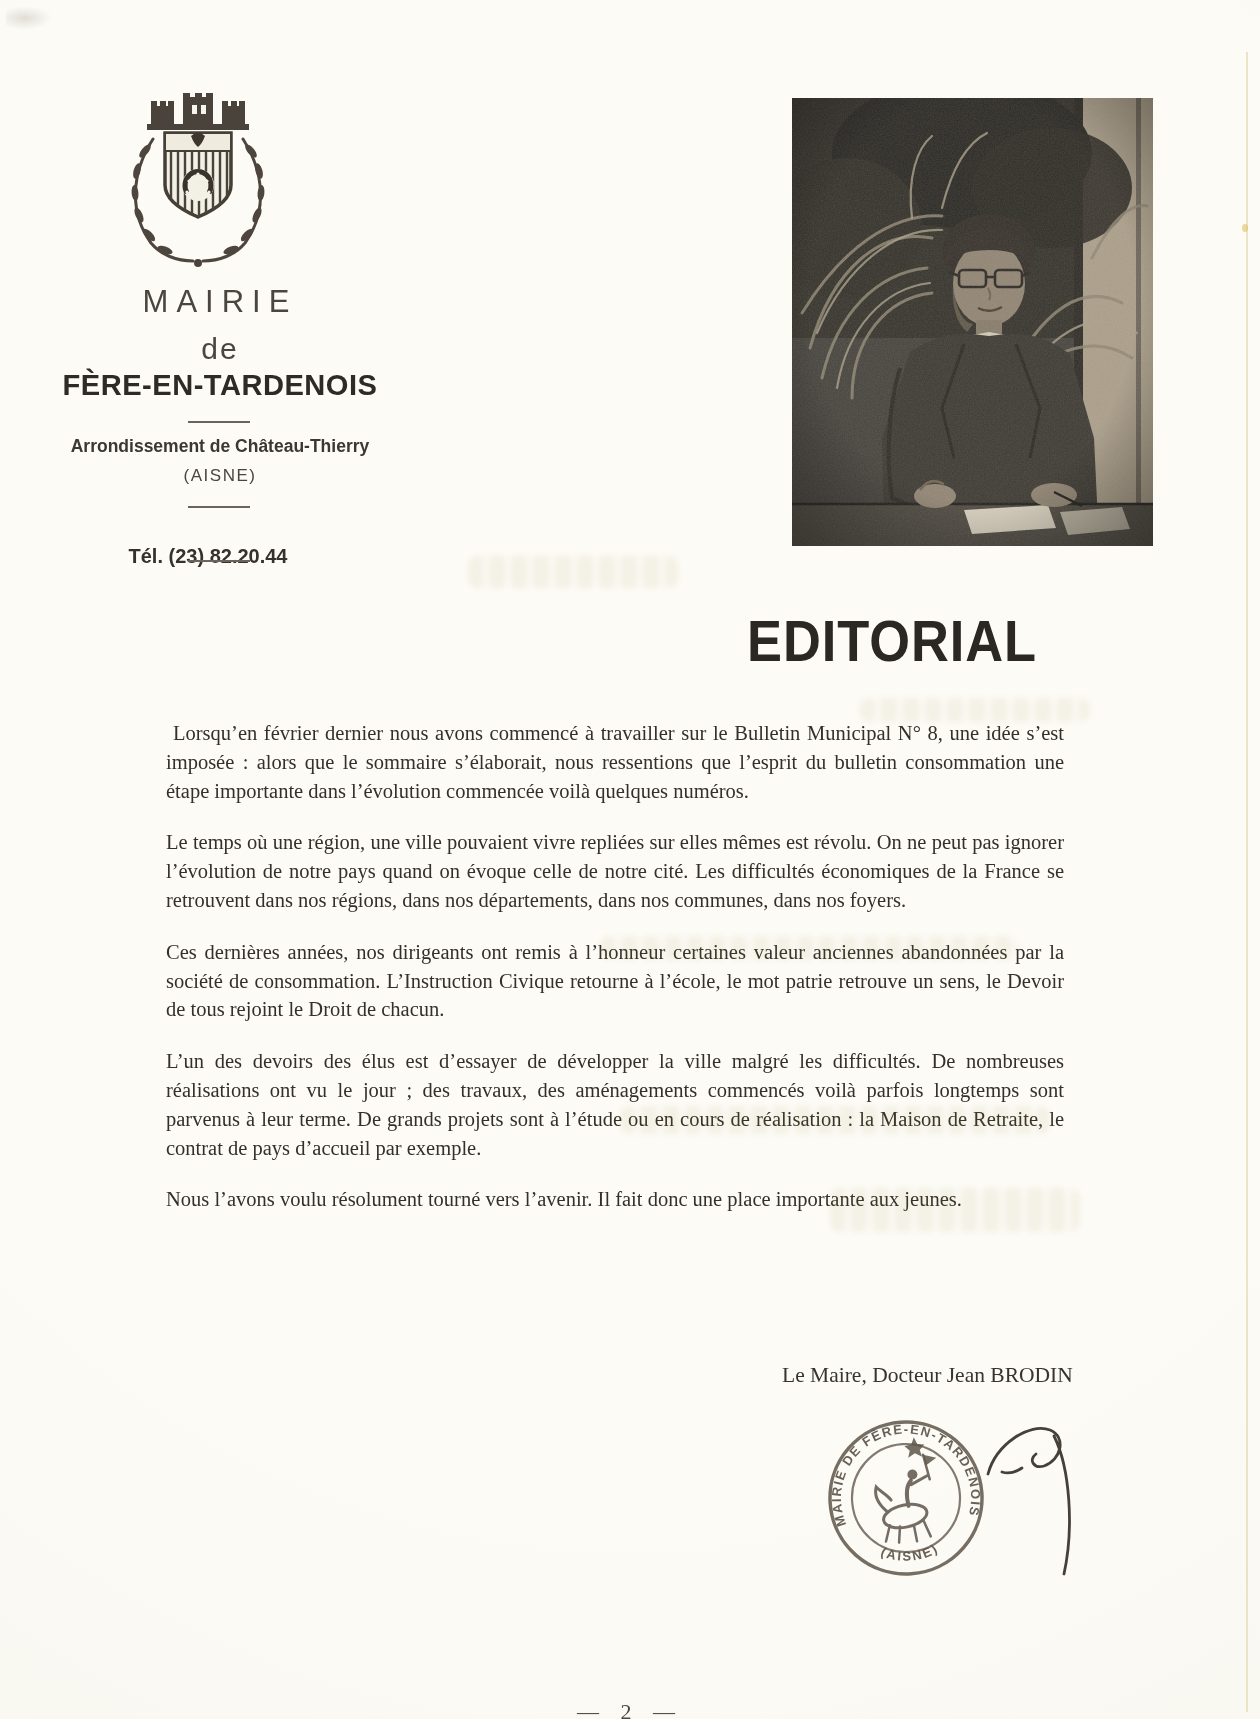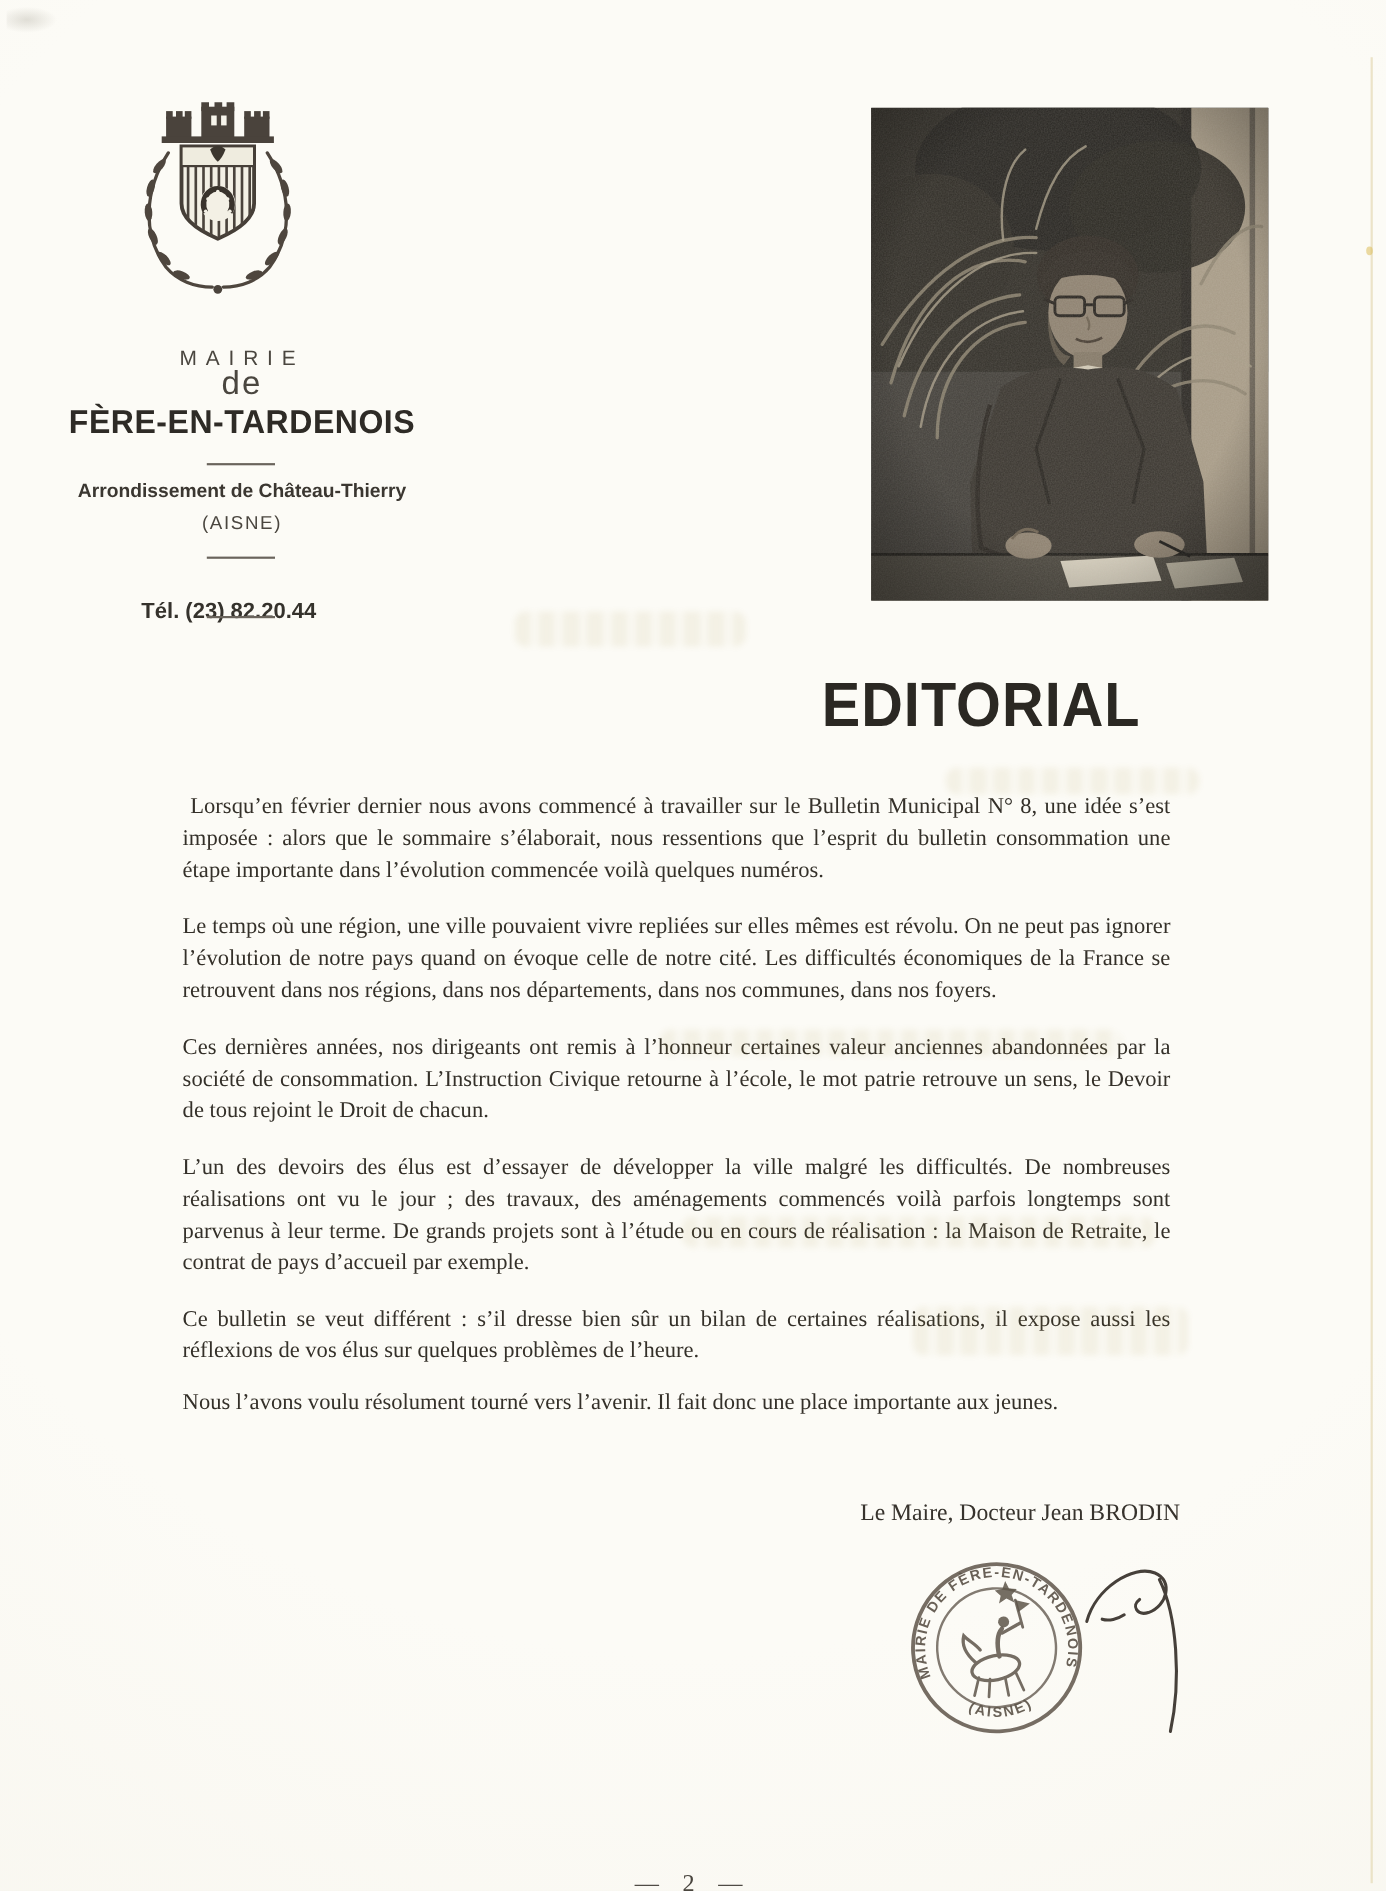--- a/index.html
+++ b/index.html
@@ -18,22 +18,22 @@
   }
 
   
   .letterhead {
     position: absolute; left: 58px; top: 0; width: 324px; height: 600px;
     text-align: center;
     font-family: "Liberation Sans", sans-serif;
     color: #45413b;
   }
   .emblem { position: absolute; left: 55px; top: 93px; width: 170px; height: 175px; }
-  .lh-mairie  { position: absolute; top: 316px; left: 0; width: 100%;
-                font-size: 19px; letter-spacing: 8px; color: #4a463f; }
+  .lh-mairie  { position: absolute; top: 284px; left: 0; width: 100%;
+                font-size: 31px; letter-spacing: 8px; color: #4a463f; }
   .lh-de      { position: absolute; top: 332px; left: 0; width: 100%;
                 font-size: 30px; letter-spacing: 2px; color: #4a463f; }
   .lh-city    { position: absolute; top: 368px; left: -20px; width: calc(100% + 40px);
                 font-size: 30px; font-weight: bold; letter-spacing: 0.5px;
                 color: #2e2b26; transform: scaleX(0.97); }
   .lh-rule    { position: absolute; left: 130px; width: 62px; height: 2px;
                 background: #6a645c; }
   .rule-1 { top: 421px; }
   .rule-2 { top: 506px; }
   .rule-3 { top: 560px; }
@@ -269,21 +269,20 @@
     </svg>
   </div>
 
   <div class="editorial-title">EDITORIAL</div>
 
   <div class="body-text">
     <p class="first">Lorsqu’en février dernier nous avons commencé à travailler sur le Bulletin Municipal N° 8, une idée s’est imposée : alors que le sommaire s’élaborait, nous ressentions que l’esprit du bulletin consommation une étape importante dans l’évolution commencée voilà quelques numéros.</p>
     <p>Le temps où une région, une ville pouvaient vivre repliées sur elles mêmes est révolu. On ne peut pas ignorer l’évolution de notre pays quand on évoque celle de notre cité. Les difficultés économiques de la France se retrouvent dans nos régions, dans nos départements, dans nos communes, dans nos foyers.</p>
     <p>Ces dernières années, nos dirigeants ont remis à l’honneur certaines valeur anciennes abandonnées par la société de consommation. L’Instruction Civique retourne à l’école, le mot patrie retrouve un sens, le Devoir de tous rejoint le Droit de chacun.</p>
     <p>L’un des devoirs des élus est d’essayer de développer la ville malgré les difficultés. De nombreuses réalisations ont vu le jour ; des travaux, des aménagements commencés voilà parfois longtemps sont parvenus à leur terme. De grands projets sont à l’étude ou en cours de réalisation : la Maison de Retraite, le contrat de pays d’accueil par exemple.</p>
-    <p class="no-gap-bottom">Ce bulletin se veut différent : s’il dresse bien sûr un bilan de certaines réalisations, il expose aussi les réflexions de vos élus sur quelques problèmes de l’heure.</p>
     <p class="no-gap-top">Nous l’avons voulu résolument tourné vers l’avenir. Il fait donc une place importante aux jeunes.</p>
   </div>
 
   <div class="signature-line">Le Maire, Docteur Jean BRODIN</div>
 
   <div class="stamp">
     <svg viewBox="-82 -82 164 164" aria-hidden="true">
       <circle r="76" fill="none" stroke="#564c41" stroke-width="3.5" opacity=".88"></circle>
       <circle r="54" fill="none" stroke="#564c41" stroke-width="2.2" opacity=".8"></circle>
       <defs>

